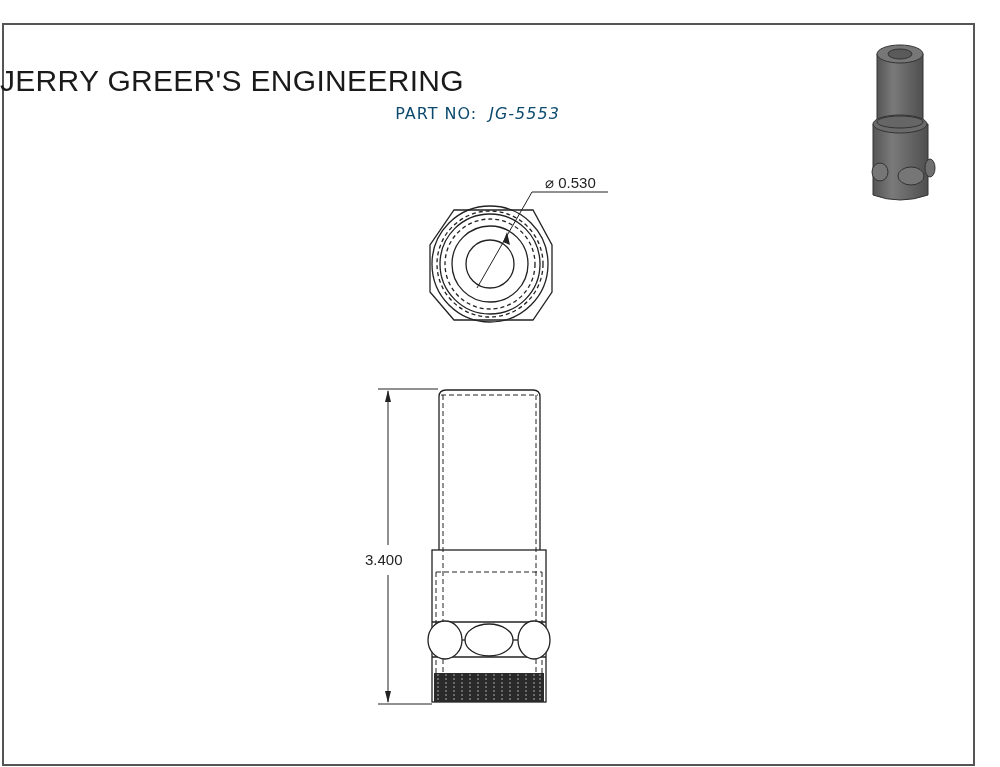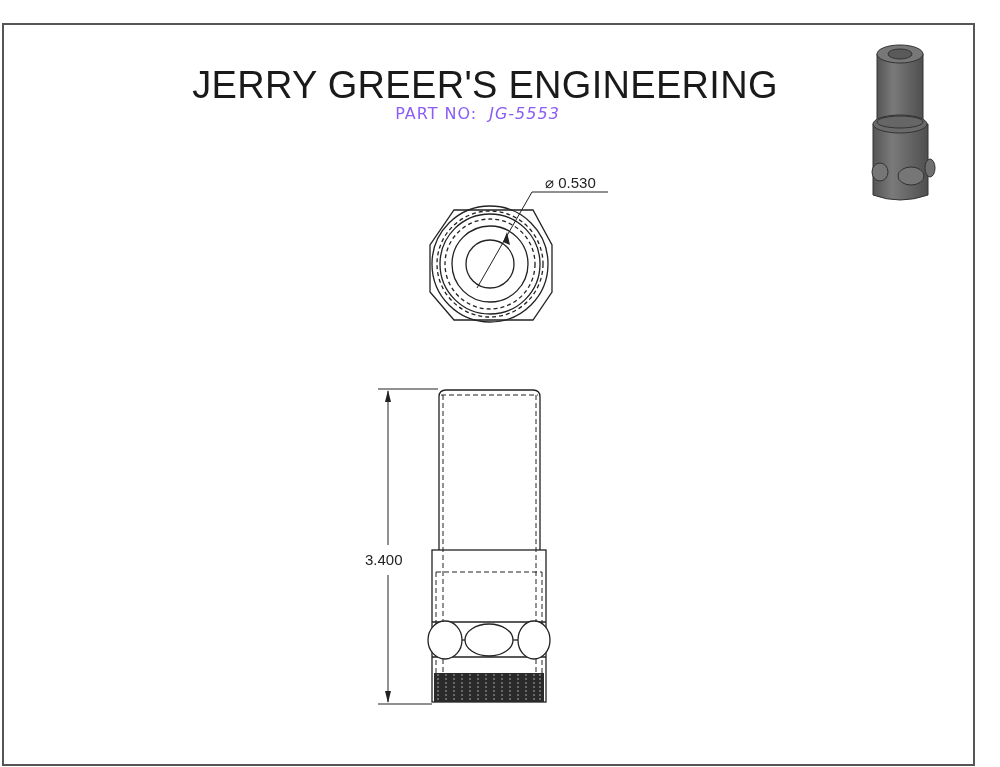--- a/index.html
+++ b/index.html
@@ -1,19 +1,19 @@
 <!DOCTYPE html>
 <html><head>
 <meta charset="utf-8">
 <style>
   html, body { margin: 0; padding: 0; background: #ffffff; }
   body { width: 1000px; height: 767px; position: relative; overflow: hidden; font-family: "Liberation Sans", sans-serif; }
   .frame { position: absolute; left: 2px; top: 23px; width: 969px; height: 739px; border: 2px solid #555; box-sizing: content-box; }
-  .title { position: absolute; left: 0; width: 970px; top: 64px; text-align: center; font-size: 38px; color: #1a1a1a; letter-spacing: 0.3px; font-family: "Liberation Sans", sans-serif; }
-  .partno { position: absolute; left: 0; width: 955px; top: 104px; text-align: center; font-size: 16px; color: #8b5cf6; letter-spacing: 1px; font-family: "DejaVu Sans", sans-serif; }
+  .title { position: absolute; left: 0; width: 970px; top: 64px; font-size: 30px; color: #1a1a1a; letter-spacing: 0.3px; font-family: "Liberation Sans", sans-serif; }
+  .partno { position: absolute; left: 0; width: 955px; top: 104px; text-align: center; font-size: 16px; color: #0c4a6e; letter-spacing: 1px; font-family: "DejaVu Sans", sans-serif; }
   .partno .val { margin-left: 12px; font-style: italic; }
   svg.drawing { position: absolute; left: 0; top: 0; }
   .dimtext { font-family: "Liberation Sans", sans-serif; font-size: 15px; fill: #222; }
 </style>
 </head>
 <body>
 
 <div class="frame"></div>
 
 <div class="title">JERRY GREER'S ENGINEERING</div>

